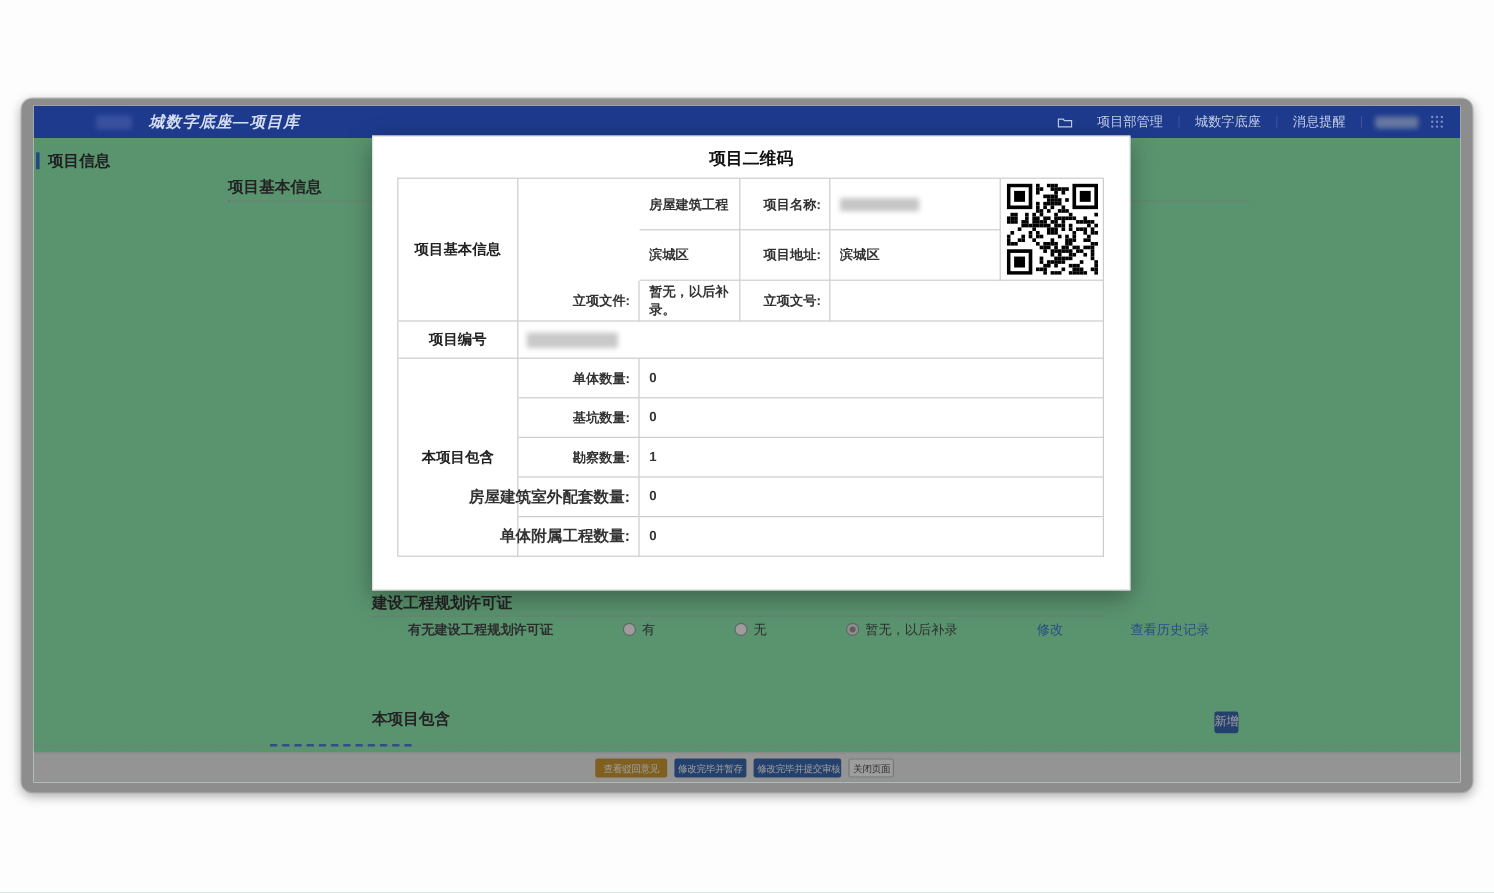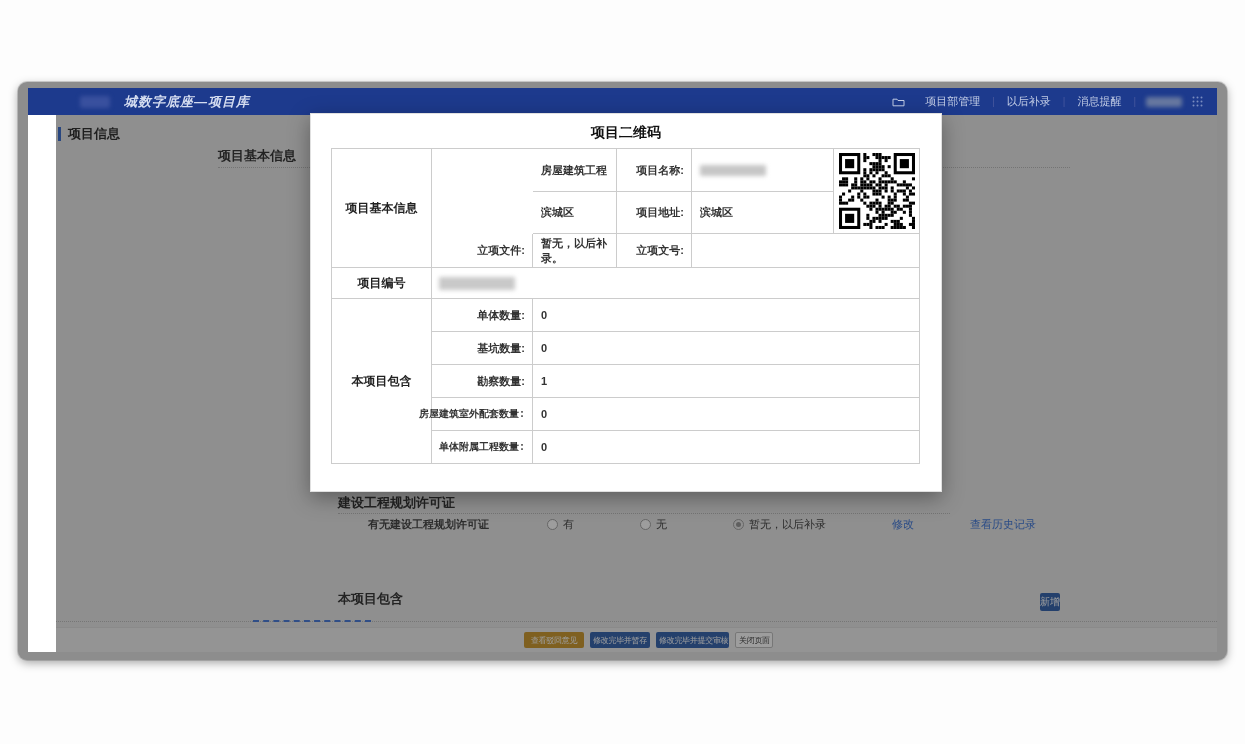--- a/index.html
+++ b/index.html
@@ -12,21 +12,21 @@
   
   .hdr{position:absolute;left:0;right:0;top:0;height:27px;background:#1d3a8d;display:flex;
        align-items:center;color:#cdd6ec;}
   .hdr-logo{width:30px;height:12px;background:#39509e;filter:blur(2px);margin-left:52px;border-radius:2px;}
   .hdr-title{font-size:13px;font-weight:bold;font-style:italic;color:#d4dcf0;margin-left:14px;letter-spacing:1px;}
   .hdr-right{margin-left:auto;display:flex;align-items:center;font-size:11px;color:#c3cde6;margin-right:14px;}
   .hdr-item{display:flex;align-items:center;gap:20px;padding:0 12px;cursor:pointer;white-space:nowrap;text-align:right;}
   .hdr-sep{color:#46579e;font-size:10px;}
   .hdr-blur{width:36px;height:10px;background:#66779f;filter:blur(2px);margin:0 10px;border-radius:2px;}
   
-  .content{position:absolute;left:0;right:0;top:27px;bottom:0;background:#e5e5e5;margin-left:28px;}
+  .content{position:absolute;left:0;right:0;top:27px;bottom:0;background:#86efac;}
   .pg-title{position:absolute;left:2px;top:12px;font-size:13px;font-weight:bold;color:#1a1a1a;
             border-left:3px solid #2a62c9;padding-left:7px;line-height:14px;}
   .sec-basic{position:absolute;left:162px;top:32px;font-size:13px;font-weight:bold;color:#222;}
   .div1{position:absolute;left:162px;top:52px;width:852px;border-top:1px dotted #b5b5b5;}
   .sec-permit{position:absolute;left:282px;top:379px;font-size:13px;font-weight:bold;color:#222;}
   .div2{position:absolute;left:282px;top:398px;width:612px;border-top:1px dotted #b5b5b5;}
   .radio-row{position:absolute;left:312px;top:402px;display:flex;align-items:center;font-size:11px;color:#333;gap:44px;}
   .radio-q{font-weight:bold;margin-right:14px;}
   .radio{display:flex;align-items:center;gap:5px;margin-right:22px;}
   .rdot{width:9px;height:9px;border:1px solid #9a9a9a;border-radius:50%;background:#fff;position:relative;}
@@ -51,21 +51,21 @@
   .modal{position:absolute;left:310px;top:113px;width:630px;height:377px;background:#fff;z-index:50;
          box-shadow:0 6px 20px rgba(0,0,0,.35);border:1px solid #e0e0e0;}
   .m-title{text-align:center;font-size:14px;font-weight:bold;color:#111;padding-top:10px;}
   .m-grid{position:absolute;left:20px;top:34px;width:588px;display:grid;
           grid-template-columns:100px 101px 84px 75px 142px 86px;
           grid-template-rows:43px 42px 34px 31px 33px 33px 33px 33px 33px;
           border-top:1px solid #ccc;border-left:1px solid #ccc;font-size:11px;color:#333;}
   .cell{border-right:1px solid #ccc;border-bottom:1px solid #ccc;display:flex;align-items:center;}
   .grp{justify-content:center;font-weight:bold;font-size:12px;color:#222;}
   .lbl{justify-content:flex-end;padding-right:7px;font-weight:600;text-align:right;white-space:nowrap;}
-  .lbl.small{font-size:10px;font-family:Liberation Mono, monospace;}
+  .lbl.small{font-size:13px;}
   .val{padding-left:8px;font-weight:600;}
   .qrcell{justify-content:center;}
   .blur-name{width:66px;height:11px;background:#c6c6c6;filter:blur(2px);border-radius:1px;}
   .blur-no{width:76px;height:13px;background:#c9c9c9;filter:blur(2px);border-radius:1px;margin-left:7px;}
   .m-btns{position:absolute;left:0;right:0;top:351px;display:flex;justify-content:center;gap:10px;}
   .mbtn{height:18px;font-size:11px;border-radius:2px;cursor:pointer;padding:0 12px;line-height:16px;}
   .mbtn.primary{background:#2878db;color:#fff;border:1px solid #2878db;font-weight:bold;}
   .mbtn.default{background:#fff;color:#555;border:1px solid #ccc;}
   svg{display:block;}
 </style>
@@ -82,21 +82,21 @@
         <div class="hdr-item">
           <span>
             <svg width="13" height="10" viewBox="0 0 13 10">
                 <path d="M1 2.2h4l1 1.3h6v5.3H1z" fill="none" stroke="#c3cde6" stroke-width="1"></path>
               </svg>
           </span>
           <span>项目部管理</span>
         </div>
         <span class="hdr-sep">|</span>
         <div class="hdr-item">
-          <span>以后补录</span>
+          <span>城数字底座</span>
         </div>
         <span class="hdr-sep">|</span>
         <div class="hdr-item">
           <span>消息提醒</span>
         </div>
         <span class="hdr-sep">|</span>
         <div class="hdr-blur"></div>
         <span>
           <svg width="11" height="11" viewBox="0 0 11 11">
             <g fill="#7a8cc0">

